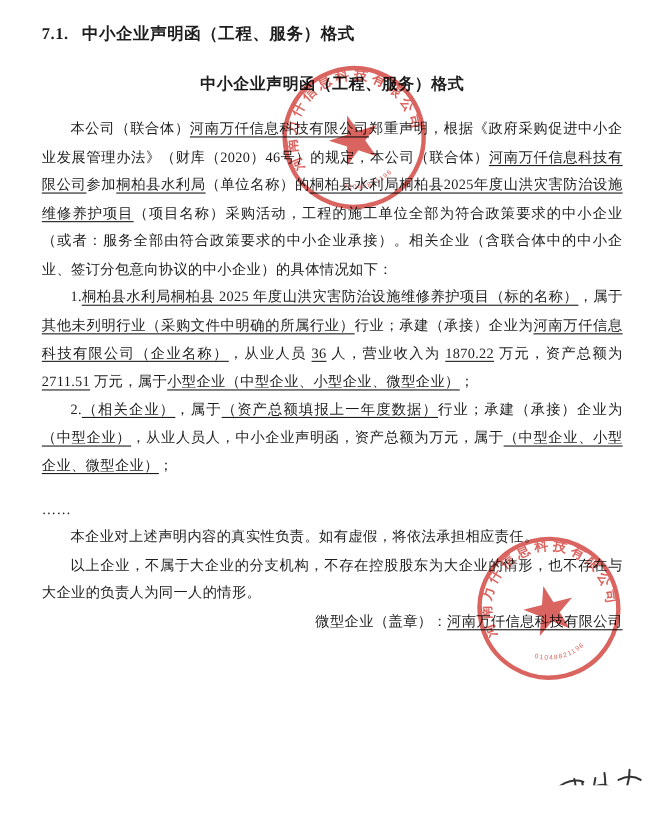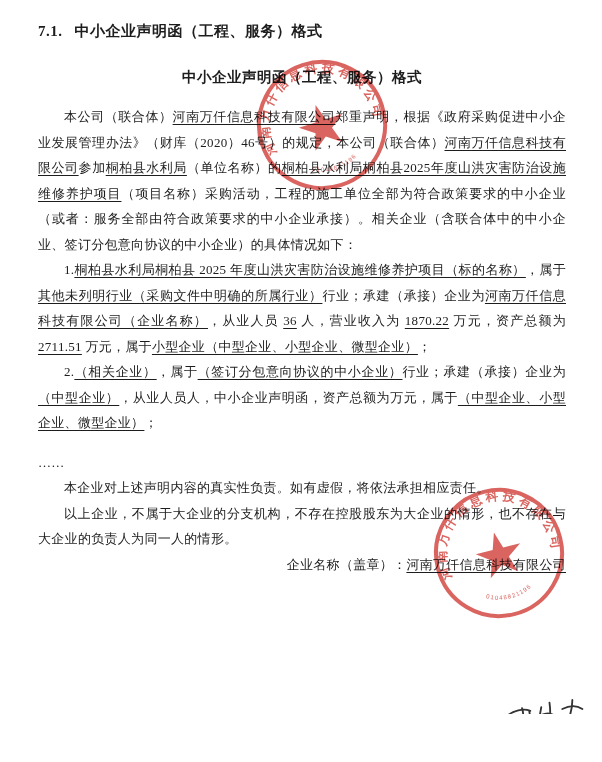--- a/index.html
+++ b/index.html
@@ -41,25 +41,25 @@
 <div class="page">
   <div class="content">
 
     <h1 class="section-heading"><span class="num">7.1.</span><span>中小企业声明函（工程、服务）格式</span></h1>
 
     <div class="doc-title">中小企业声明函（工程、服务）格式</div>
 
     <div class="body-text">
       <p><span>本公司（联合体）</span><span class="u">河南万仟信息科技有限公司</span><span>郑重声明，根据《政府采购促进中小企业发展管理办法》（财库（2020）46号）的规定，本公司（联合体）</span><span class="u">河南万仟信息科技有限公司</span><span>参加</span><span class="u">桐柏县水利局</span><span>（单位名称）的</span><span class="u">桐柏县水利局桐柏县2025年度山洪灾害防治设施维修养护项目</span><span>（项目名称）采购活动，工程的施工单位全部为符合政策要求的中小企业（或者：服务全部由符合政策要求的中小企业承接）。相关企业（含联合体中的中小企业、签订分包意向协议的中小企业）的具体情况如下：</span></p>
       <p><span>1.</span><span class="u">桐柏县水利局桐柏县 2025 年度山洪灾害防治设施维修养护项目（标的名称）</span><span>，属于</span><span class="u">其他未列明行业（采购文件中明确的所属行业）</span><span>行业；承建（承接）企业为</span><span class="u">河南万仟信息科技有限公司（企业名称）</span><span>，从业人员 </span><span class="u">36</span><span> 人，营业收入为 </span><span class="u">1870.22</span><span> 万元，资产总额为 </span><span class="u">2711.51</span><span> 万元，属于</span><span class="u">小型企业（中型企业、小型企业、微型企业）</span><span>；</span></p>
-      <p><span>2.</span><span class="u">（相关企业）</span><span>，属于</span><span class="u">（签订分包意向协议的中小企业）</span><span>行业；承建（承接）企业为</span><span class="u">（中型企业）</span><span>，从业人员人，中小企业声明函，资产总额为万元，属于</span><span class="u">（中型企业、小型企业、微型企业）</span><span>；</span></p>
+      <p><span>2.</span><span class="u">（相关企业）</span><span>，属于</span><span class="u">（资产总额填报上一年度数据）</span><span>行业；承建（承接）企业为</span><span class="u">（中型企业）</span><span>，从业人员人，中小企业声明函，资产总额为万元，属于</span><span class="u">（中型企业、小型企业、微型企业）</span><span>；</span></p>
       <p class="ellipsis-para">……</p>
       <p><span>本企业对上述声明内容的真实性负责。如有虚假，将依法承担相应责任。</span></p>
       <p><span>以上企业，不属于大企业的分支机构，不存在控股股东为大企业的情形，也不存在与大企业的负责人为同一人的情形。</span></p>
-      <p class="sig-line"><span>企业名称（盖章）：</span><span class="u">河南万仟信息科技有限公司</span></p>
+      <p class="sig-line"><span>微型企业（盖章）：</span><span class="u">河南万仟信息科技有限公司</span></p>
     </div>
   </div>
 
   <svg class="stamp stamp-top" viewBox="-70 -70 140 140" aria-hidden="true">
     <g transform="rotate(-18)">
       <circle class="ring" cx="0" cy="0" r="63"></circle>
       <path class="star" d="M0,-24 L5.4,-7.4 L22.8,-7.4 L8.7,2.8 L14.1,19.4 L0,9.2 L-14.1,19.4 L-8.7,2.8 L-22.8,-7.4 L-5.4,-7.4 Z" transform="translate(0,3)"></path>
       <path id="sealArcTop1" d="M -43 31 A 53 53 0 1 1 43 31" fill="none"></path>
       <path id="sealArcBot1" d="M -36 30 A 47 47 0 0 0 36 30" fill="none"></path>
       <text class="seal-company"><textPath href="#sealArcTop1" startOffset="50%" text-anchor="middle">河南万仟信息科技有限公司</textPath></text>

